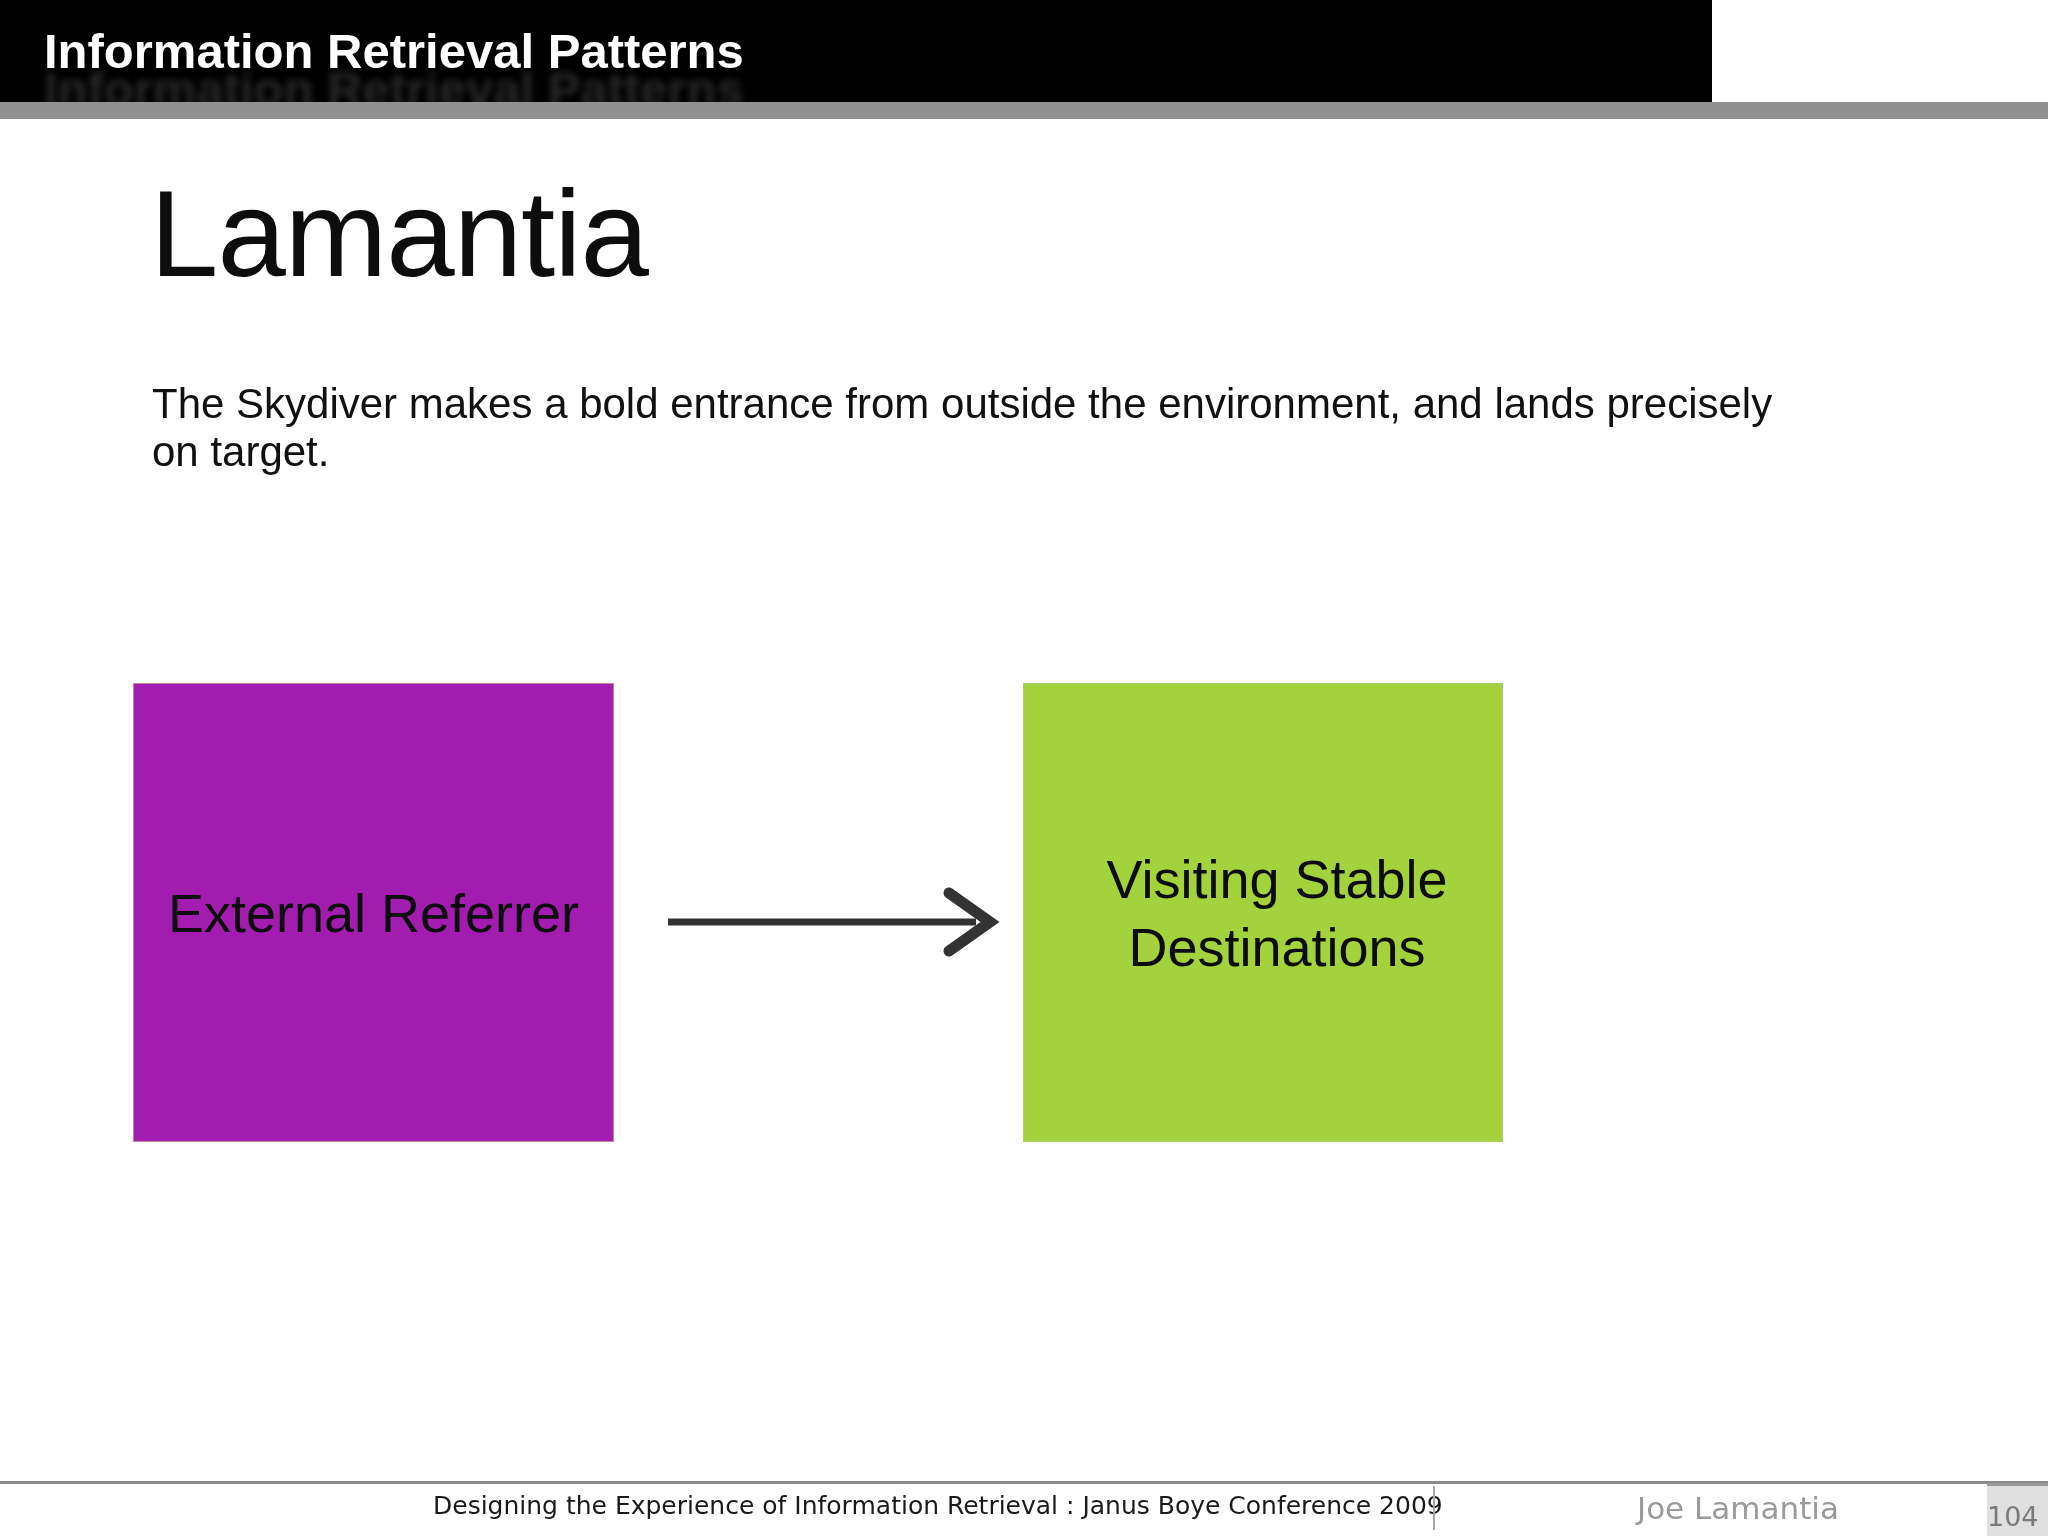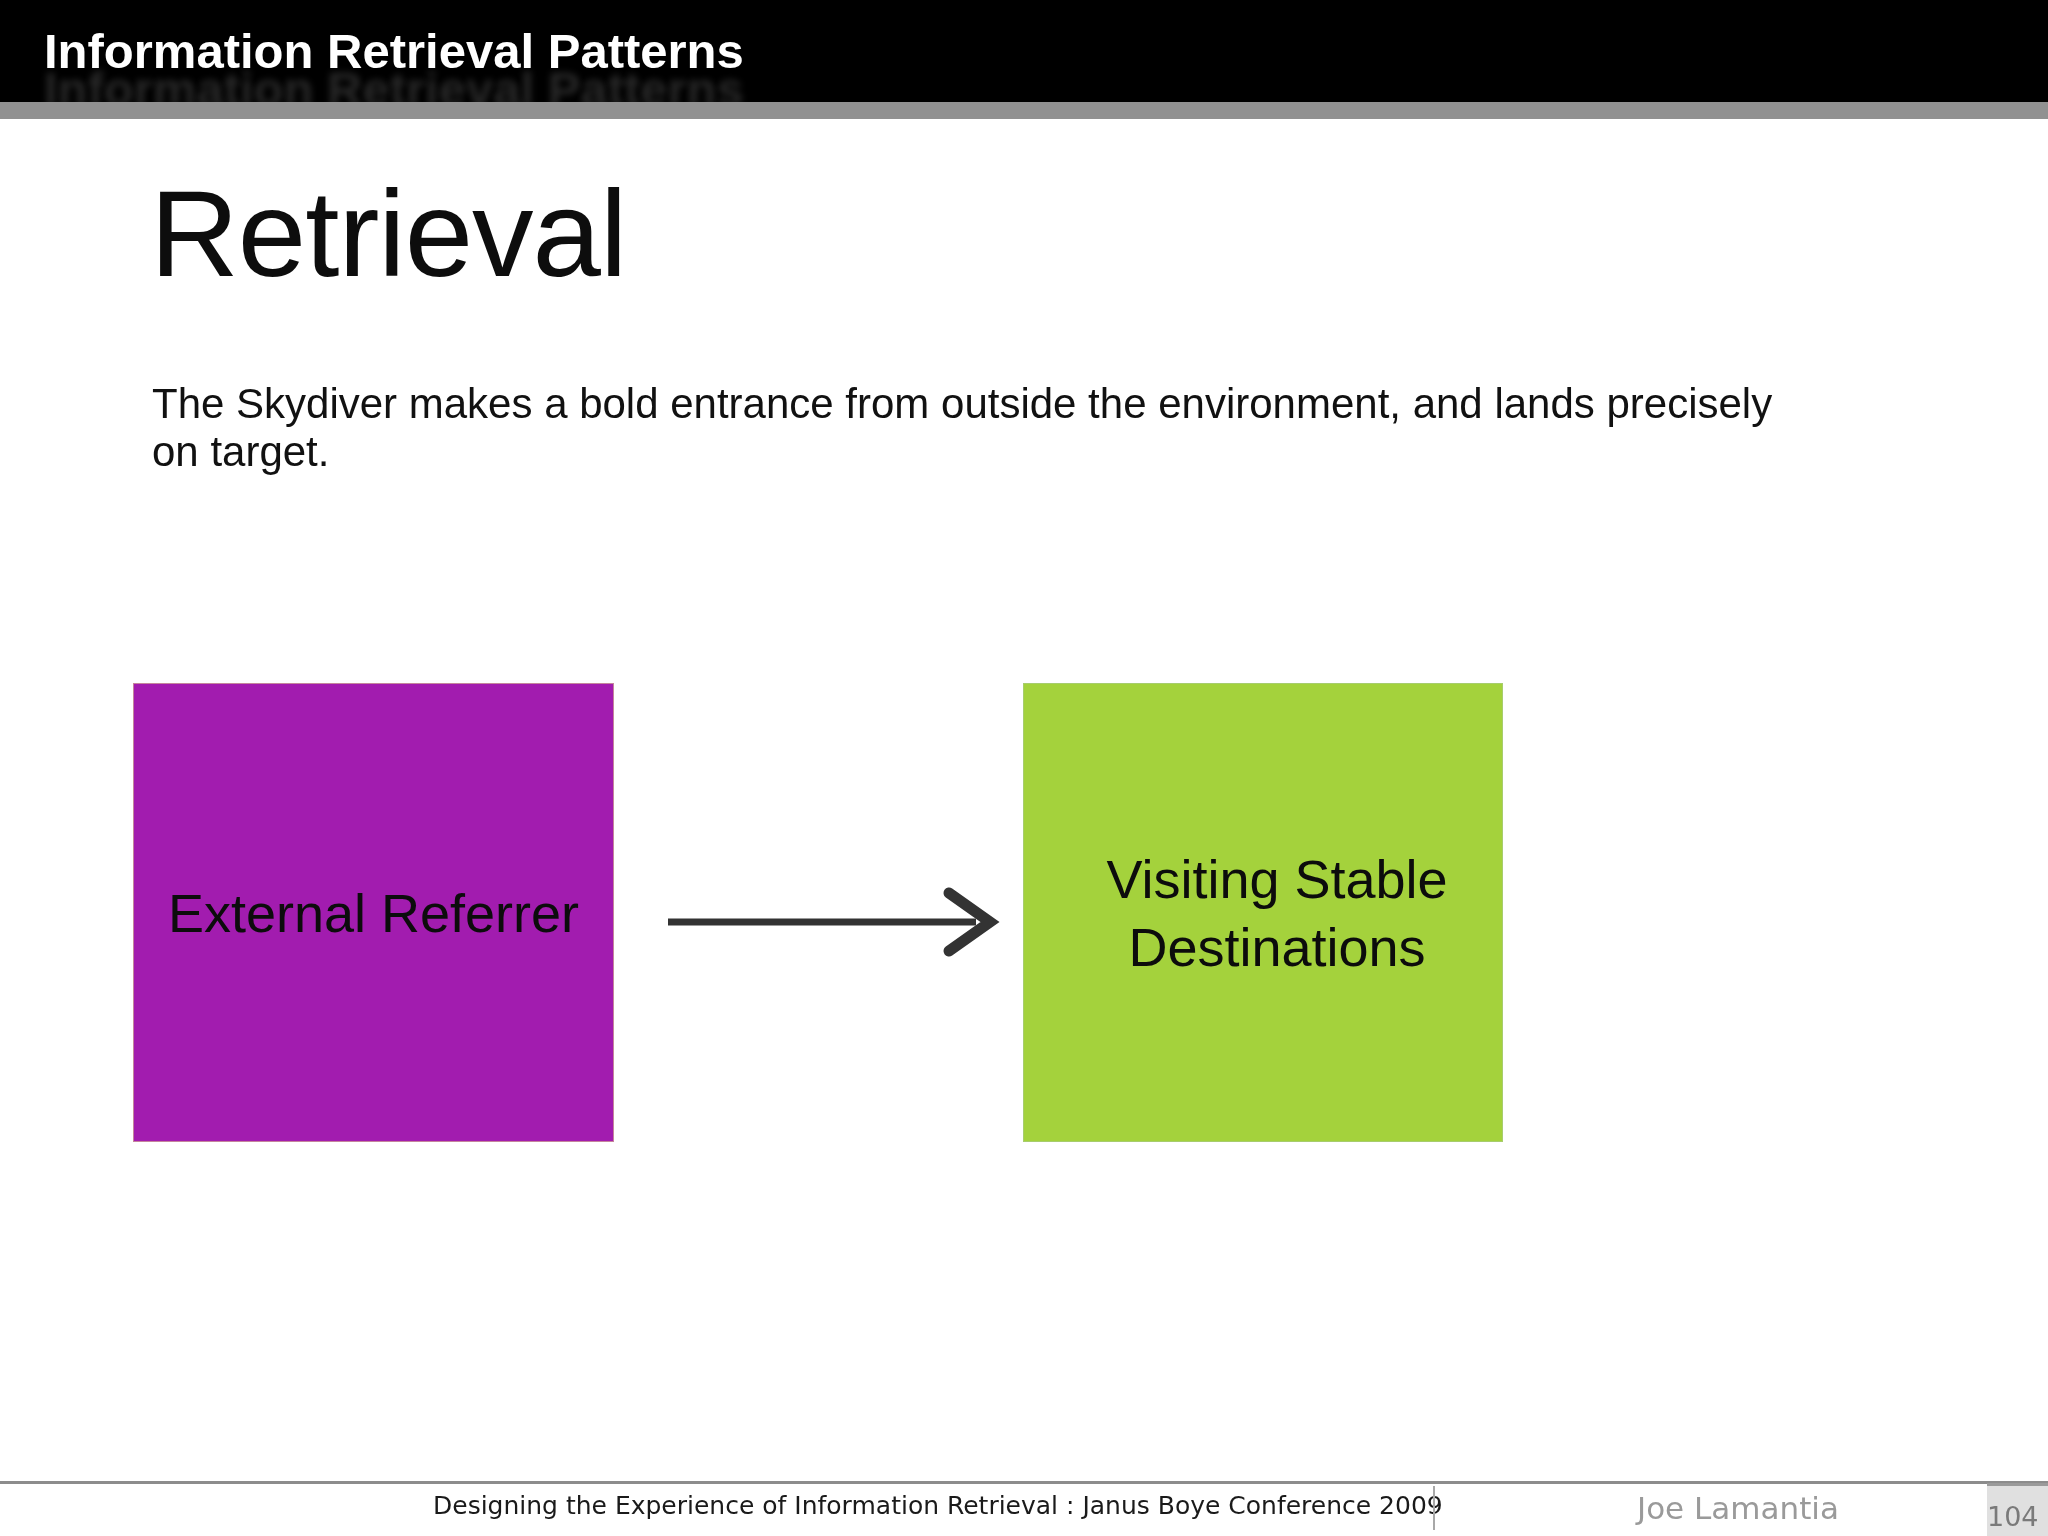--- a/index.html
+++ b/index.html
@@ -6,21 +6,21 @@
   #slide{
     position:relative;
     width:2048px;height:1536px;
     background:#ffffff;
     overflow:hidden;
     font-family:"Liberation Sans", sans-serif;
     color:#111;
   }
   
   .header-bar{
-    position:absolute;left:0;top:0;width:2048px;height:102px;
+    position:absolute;left:0;top:0;width:1712px;height:102px;
     background:#000000;
   }
   .header-title{
     position:absolute;left:44px;top:0;height:102px;
     display:flex;align-items:center;
     font-size:49px;font-weight:bold;color:#ffffff;
     letter-spacing:0px;white-space:nowrap;
     text-shadow:0 38px 7px rgba(255,255,255,0.16);
   }
   .header-strip{
@@ -94,21 +94,21 @@
 </head>
 <body>
 
 <div id="slide">
 
   <div class="header-bar">
     <div class="header-title">Information Retrieval Patterns</div>
   </div>
   <div class="header-strip"></div>
 
-  <h1 class="slide-title">Retrieval</h1>
+  <h1 class="slide-title">Lamantia</h1>
 
   <div class="slide-desc">The Skydiver makes a bold entrance from outside the environment, and lands precisely on target.</div>
 
   <div class="diagram-box box-source" style="background: #a21caf;">
     <div class="box-label">External Referrer</div>
   </div>
 
   <div class="arrow-wrap">
     <svg width="340" height="84" viewBox="0 0 340 84" xmlns="http://www.w3.org/2000/svg">
       <line x1="8" y1="42" x2="316" y2="42" stroke="#333333" stroke-width="7"></line>

